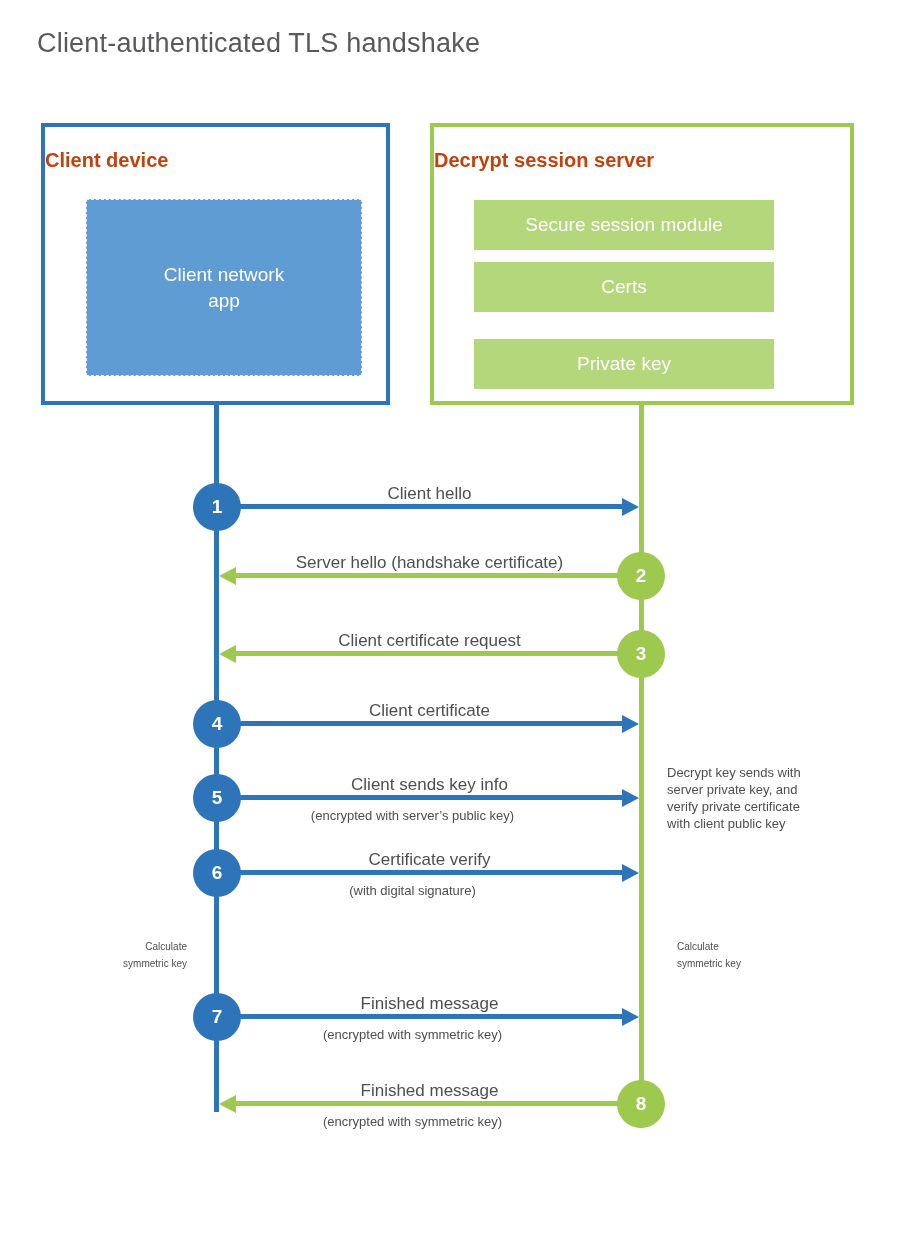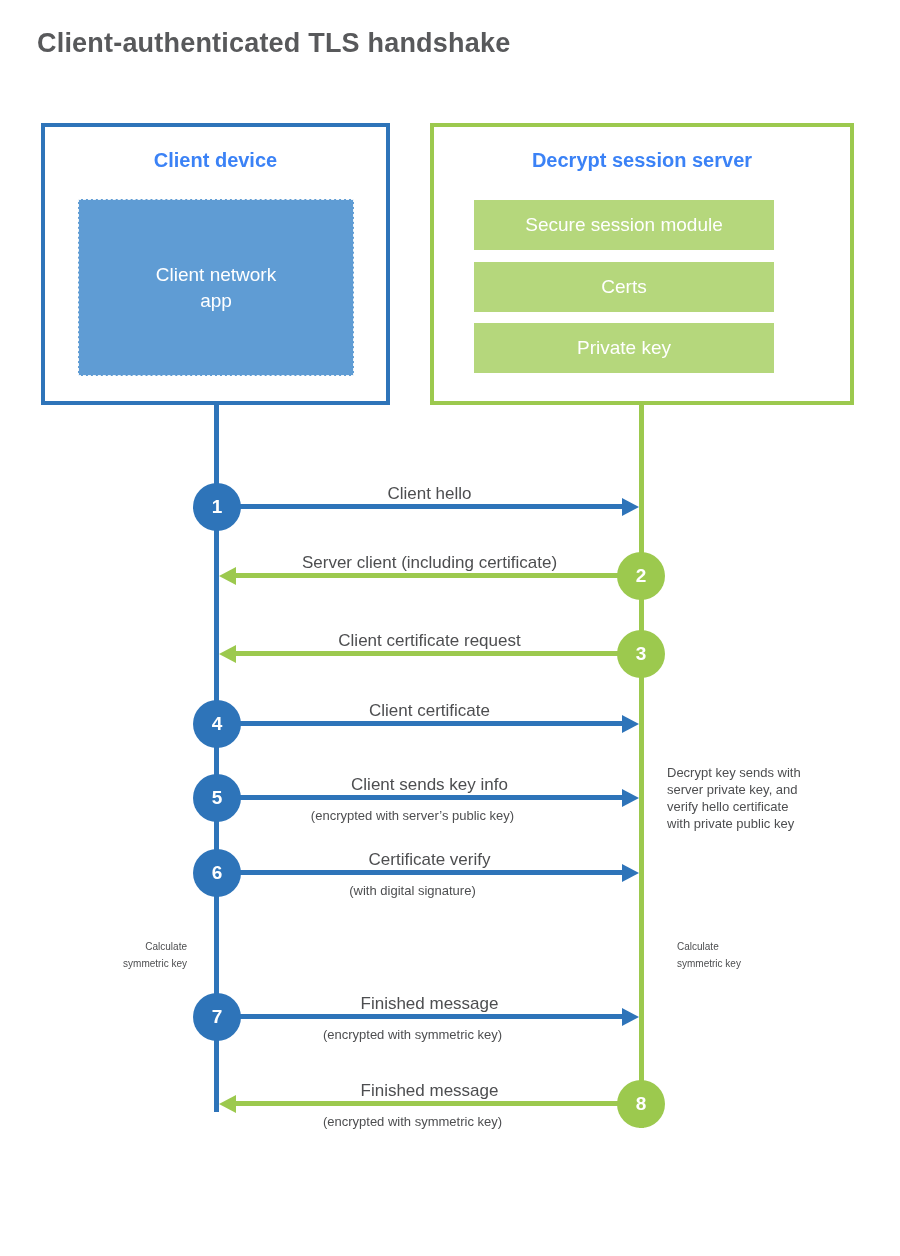--- a/index.html
+++ b/index.html
@@ -1,28 +1,28 @@
 <!DOCTYPE html>
 <html><head>
 <meta charset="utf-8">
 <style>
   html,body{margin:0;padding:0;background:#fff;}
   body{font-family:"Liberation Sans","DejaVu Sans",sans-serif;}
   .page{position:relative;width:900px;height:1256px;background:#ffffff;overflow:hidden;}
 
-  .page-title{position:absolute;left:37px;top:28px;font-size:27px;font-weight:700;
+  .page-title{position:absolute;left:37px;top:28px;font-size:27px;font-weight:400;
     color:#58595b;letter-spacing:0.2px;}
 
   
   .panel{position:absolute;top:123px;height:282px;background:#fff;box-sizing:border-box;}
   .panel.client{left:41px;width:349px;border:4px solid #2e74b9;}
   .panel.server{left:430px;width:424px;border:4px solid #9cc94e;}
-  .panel-title{margin-top:22px;text-align:center;font-size:20px;font-weight:bold;color:#3b82f6;}
+  .panel-title{margin-top:22px;font-size:20px;font-weight:bold;color:#c2410c;}
 
-  .app-box{position:absolute;left:33px;top:72px;width:276px;height:177px;background:#5f9cd4;
+  .app-box{position:absolute;left:41px;top:72px;width:276px;height:177px;background:#5f9cd4;
     border:1px dashed rgba(255,255,255,0.9);box-sizing:border-box;
     display:flex;align-items:center;justify-content:center;}
   .app-box .app-label{color:#ffffff;font-size:19px;text-align:center;max-width:150px;line-height:26px;}
 
   .bar{position:absolute;left:40px;width:300px;height:50px;background:#b5d77c;
     display:flex;align-items:center;justify-content:center;color:#ffffff;font-size:19px;}
 
   
   .vline{position:absolute;width:5px;z-index:1;}
   .vline.blue{left:214px;top:405px;height:707px;background:#2e74b9;}
@@ -61,32 +61,32 @@
     <div class="panel-title">Client device</div>
     <div class="app-box">
       <div class="app-label">Client network app</div>
     </div>
   </div>
 
   <div class="panel server">
     <div class="panel-title">Decrypt session server</div>
     <div class="bar" style="top:73px">Secure session module</div>
     <div class="bar" style="top:135px">Certs</div>
-    <div class="bar" style="top:196px">Private key</div>
+    <div class="bar" style="top:212px">Private key</div>
   </div>
 
   <div class="vline blue"></div>
   <div class="vline green"></div>
 
   <div class="msg-label" style="top:484px">Client hello</div>
   <div class="shaft blue" style="top:504px"></div>
   <div class="head right" style="top:498px"></div>
   <div class="circle blue" style="top:483px">1</div>
 
-  <div class="msg-label" style="top:553px">Server client (including certificate)</div>
+  <div class="msg-label" style="top:553px">Server hello (handshake certificate)</div>
   <div class="shaft green" style="top:573px"></div>
   <div class="head left" style="top:567px"></div>
   <div class="circle green" style="top:552px">2</div>
 
   <div class="msg-label" style="top:631px">Client certificate request</div>
   <div class="shaft green" style="top:651px"></div>
   <div class="head left" style="top:645px"></div>
   <div class="circle green" style="top:630px">3</div>
 
   <div class="msg-label" style="top:701px">Client certificate</div>
@@ -124,17 +124,17 @@
   </div>
 
   <div class="note calc-right">
     <div>Calculate</div>
     <div>symmetric key</div>
   </div>
 
   <div class="note decrypt">
     <div>Decrypt key sends with</div>
     <div>server private key, and</div>
-    <div>verify hello certificate</div>
-    <div>with private public key</div>
+    <div>verify private certificate</div>
+    <div>with client public key</div>
   </div>
 
 </div>
 
 </body></html>

